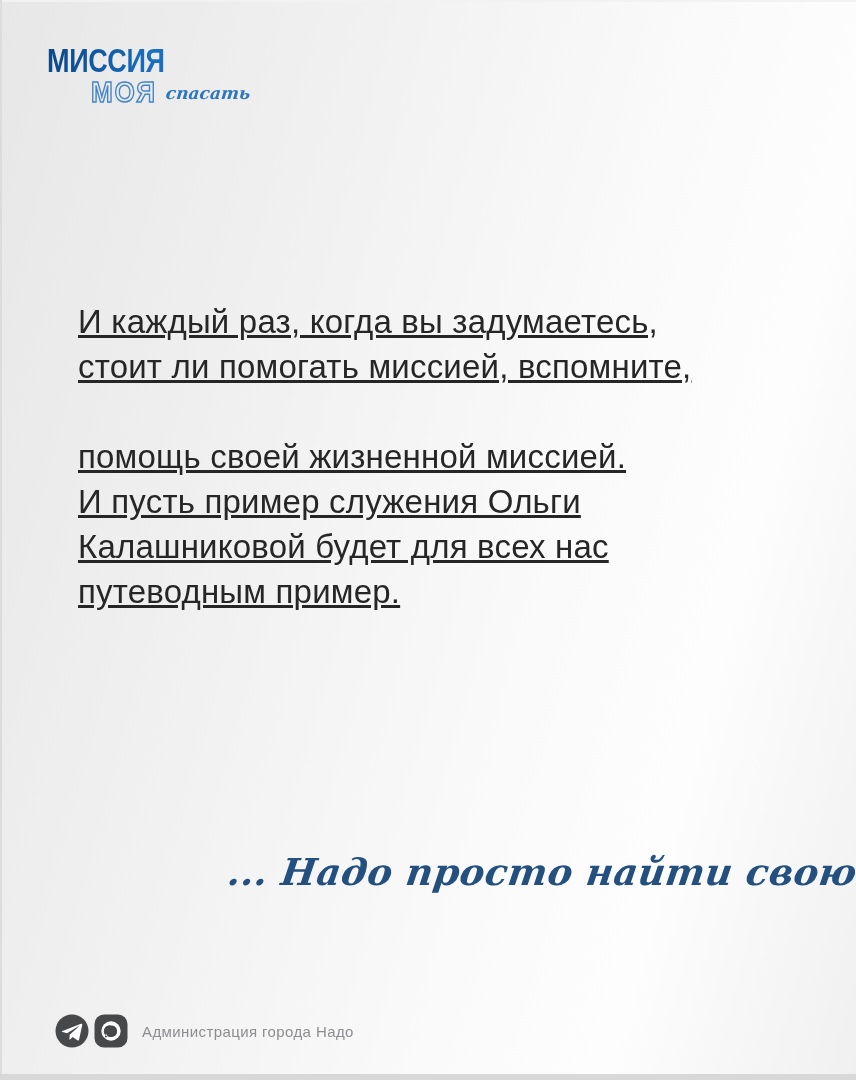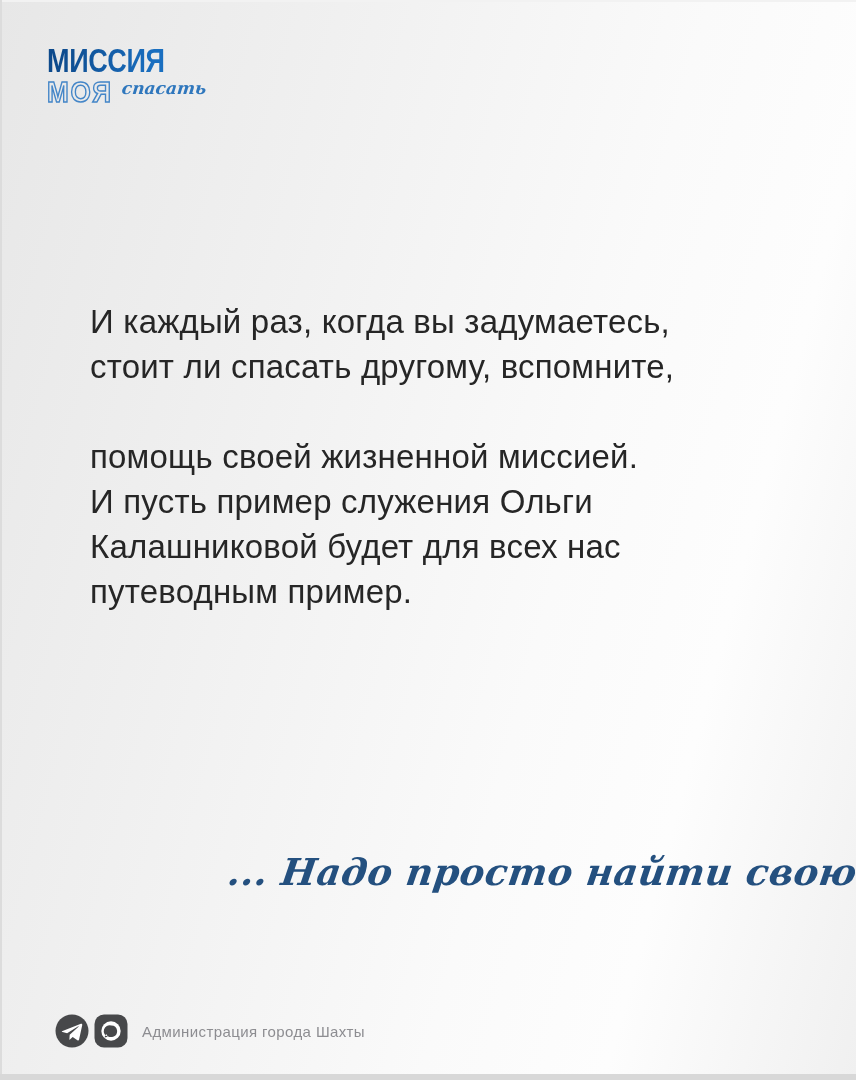--- a/index.html
+++ b/index.html
@@ -30,43 +30,44 @@
   .logo { position: absolute; left: 47px; top: 44px; }
   .logo-line1 {
     display: inline-block;
     font-size: 33px; font-weight: 800; letter-spacing: -0.5px;
     transform: scaleX(0.82); transform-origin: left bottom;
     background: linear-gradient(100deg, #0d4a8c 10%, #1a6fc0 90%);
     -webkit-background-clip: text; background-clip: text;
     color: transparent;
     line-height: 1.0;
   }
-  .logo-row2 { display: flex; align-items: flex-start; margin-top: 1px; }
+  .logo-row2 { display: flex; align-items: center; margin-top: 1px; margin-left: 44px; }
   .logo-line2 {
     display: inline-block;
     font-size: 29px; font-weight: 800; letter-spacing: 2px;
     color: transparent;
     -webkit-text-stroke: 1.5px #4486c8;
     transform: scaleX(0.9); transform-origin: left bottom;
     line-height: 1.0;
   }
   .logo-tagline {
     display: inline-block;
     font-family: "DejaVu Serif", serif;
     font-style: italic; font-weight: 700;
     font-size: 17px; color: #2f77bd;
     margin-left: 2px;
     transform: skewX(-6deg);
   }
 
   
   .main-text {
-    position: absolute; left: 90px; top: 299px; width: 730px;
+    position: absolute; left: 78px; top: 299px; width: 730px;
     font-size: 33px; line-height: 45px; color: #262626;
     letter-spacing: 0.2px;
+    text-decoration: underline;
   }
   .main-text p { margin: 0; }
   .main-text p + p { }
 
   
   .quote {
     position: absolute; left: 225px; top: 850px;
     font-family: "DejaVu Serif", serif;
     font-style: italic; font-weight: 700;
     font-size: 37px; color: #24507f;
@@ -102,21 +103,21 @@
     </div>
     <div class="logo-row2">
       <span class="logo-line2">МОЯ</span>
       <span class="logo-tagline">спасать</span>
     </div>
   </div>
 
   <div class="main-text">
     <p>
       <span>И каждый раз, когда вы задумаетесь,</span><br>
-      <span>стоит ли спасать другому, вспомните,</span><br>
+      <span>стоит ли помогать миссией, вспомните,</span><br>
       <br>
       <span>помощь своей жизненной миссией.</span>
     </p>
     <p>
       <span>И пусть пример служения Ольги</span><br>
       <span>Калашниковой будет для всех нас</span><br>
       <span>путеводным пример.</span>
     </p>
   </div>
 
@@ -129,17 +130,17 @@
         <path d="M7.6 16.9 L25.9 9.8 c0.9-0.35 1.6 0.25 1.3 1.5 L24.1 25.6 c-0.22 1-0.85 1.25-1.7 0.75 L17.7 22.9 l-2.25 2.2 c-0.3 0.3-0.55 0.55-1.1 0.55 l0.35-4.9 8.8-8 c0.4-0.35-0.1-0.55-0.6-0.25 L12.1 19.3 7.5 17.9 c-1-0.3-1-0.95 0.1-1.0 z" fill="#ffffff"></path>
       </svg>
     </span>
     <span class="icon-wrap">
       <svg class="icon" viewBox="0 0 34 34" xmlns="http://www.w3.org/2000/svg">
         <rect x="0.5" y="0.5" width="33" height="33" rx="9.5" fill="#47484a"></rect>
         <circle cx="17" cy="17" r="9.7" fill="#ffffff"></circle>
         <path d="M17.3 11.4 a5.8 5.8 0 1 1 -5.1 8.5 L10.4 23.4 l3.6-0.7 a5.8 5.8 0 0 1 3.3-11.3 z" fill="#47484a"></path>
       </svg>
     </span>
-    <span class="footer-text">Администрация города Шахты</span>
+    <span class="footer-text">Администрация города Надо</span>
   </div>
 
   <div class="edge-bottom"></div>
 </div>
 
 </body></html>

